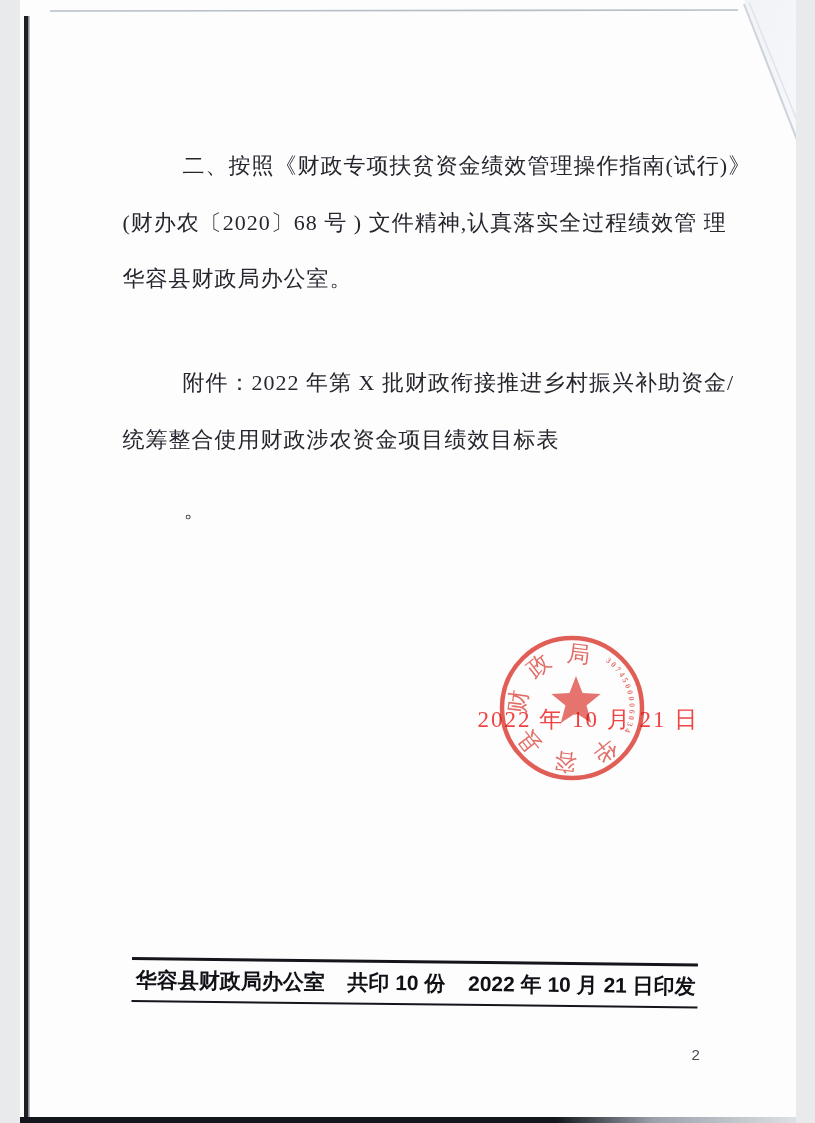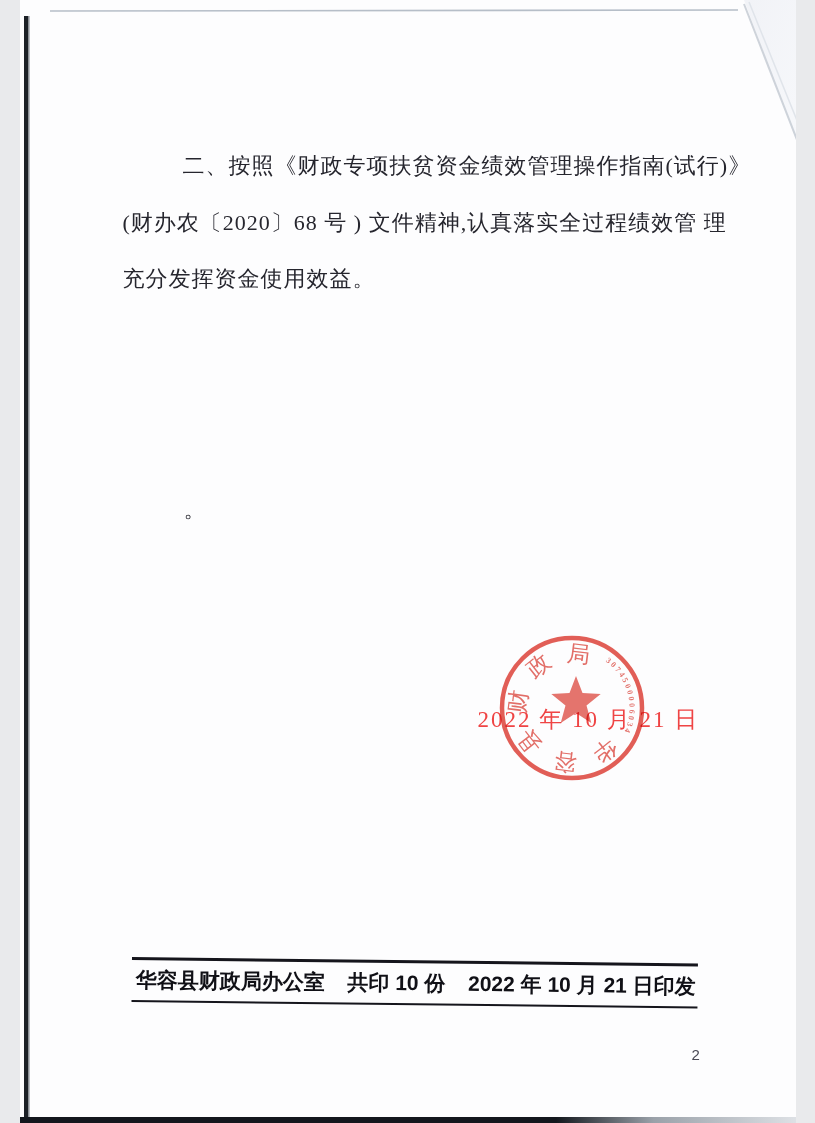--- a/index.html
+++ b/index.html
@@ -45,23 +45,27 @@
   .scan-artifacts{position:absolute;left:0;top:0;width:815px;height:1123px;pointer-events:none;z-index:5;}
 </style>
 </head>
 <body>
 
 <div class="scan-page">
 
   <div class="doc-body para1" style="position:absolute;">
     <div class="doc-line indented">二、按照《财政专项扶贫资金绩效管理操作指南(试行)》</div>
     <div class="doc-line">(财办农〔2020〕68 号 ) 文件精神,认真落实全过程绩效管 理</div>
-    <div class="doc-line">充分发挥资金使用效益。</div>
+    <div class="doc-line">华容县财政局办公室。</div>
   </div>
 
+  <div class="doc-body para2" style="position:absolute;">
+    <div class="doc-line indented">附件：2022 年第 X 批财政衔接推进乡村振兴补助资金/</div>
+    <div class="doc-line">统筹整合使用财政涉农资金项目绩效目标表</div>
+  </div>
 
   <div class="stray-period">。</div>
 
   <div class="issue-date">2022 年 10 月 21 日</div>
 
   <div class="official-seal">
     <svg viewBox="0 0 152 152" width="152" height="152">
       <circle id="seal-ring" cx="76" cy="76" r="70" fill="none" stroke-width="4.5" stroke="#e0493f"></circle>
       <path id="seal-star" transform="translate(80,70)" d="M 0,-26 L 6.5,-8.9 L 24.7,-8 L 10.5,3.4 L 15.3,21 L 0,11 L -15.3,21 L -10.5,3.4 L -24.7,-8 L -6.5,-8.9 Z" fill="#e0544a" opacity="0.92"></path>
       <g id="seal-ring-text">

